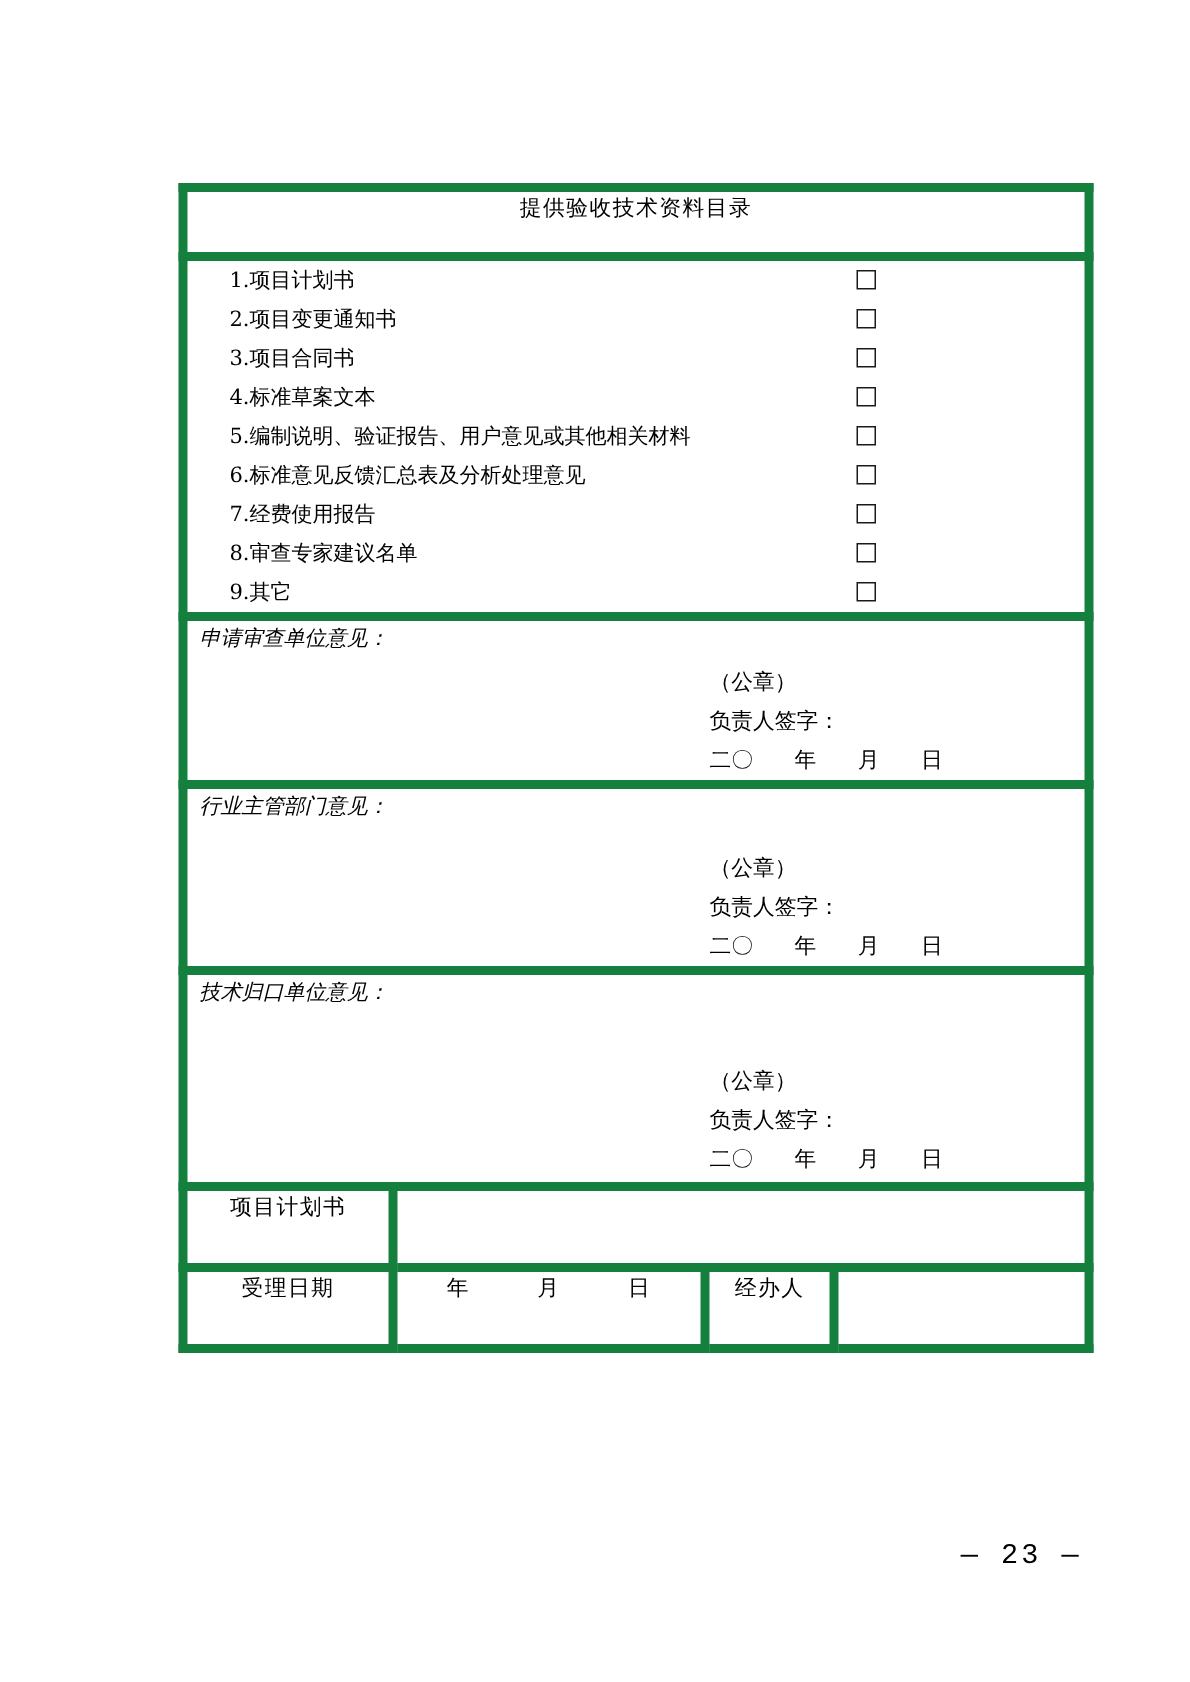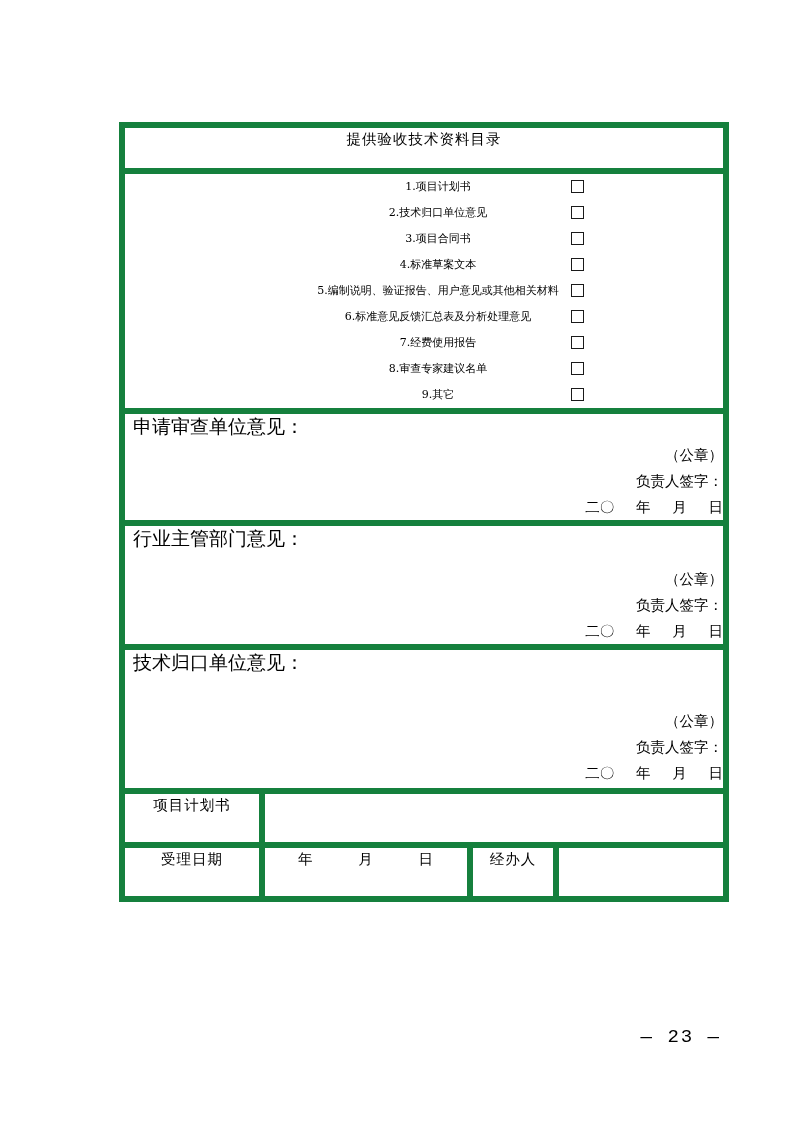--- a/index.html
+++ b/index.html
@@ -56,22 +56,21 @@
     list-style: none;
     margin: 0;
     padding: 0;
   }
   .checklist li {
     display: block;
     position: relative;
     height: 26px;
     line-height: 26px;
     padding-left: 28px;
-    font-size: 11px;
-    text-align: center;
+    font-size: 14px;
   }
   .checklist .label {
     display: inline-block;
   }
   .checklist .box {
     position: absolute;
     left: 446px;
     top: 6px;
     width: 11px;
     height: 11px;
@@ -79,37 +78,36 @@
     background: #fff;
   }
 
   
   .opinion-cell {
     position: relative;
     padding: 8px 0 8px 0;
   }
   .opinion-title {
     padding-left: 8px;
-    font-size: 19px;
+    font-size: 14px;
     line-height: 24px;
+    font-style: italic;
   }
   .sign-block {
     margin-top: 6px;
     padding-left: 348px;
     font-size: 14.5px;
-    text-align: right;
   }
   .sign-line {
     line-height: 26px;
     white-space: pre;
   }
   .date-line {
     line-height: 26px;
     white-space: pre;
-    font-family: Liberation Serif, serif;
   }
 
   .o1 { height: 102px; }
   .o2 { height: 114px; }
   .o3 { height: 138px; }
   .o4 { height: 106px; }
 
   .o1 .sign-block { margin-top: 4px; }
   .o2 .sign-block { margin-top: 16px; }
   .o3 .sign-block { margin-top: 34px; }
@@ -169,21 +167,21 @@
       </tr>
 
       <tr>
         <td class="checklist-cell" colspan="4">
           <ul class="checklist">
             <li>
               <span class="label">1.</span><span class="label">项目计划书</span>
               <span class="box"></span>
             </li>
             <li>
-              <span class="label">2.</span><span class="label">技术归口单位意见</span>
+              <span class="label">2.</span><span class="label">项目变更通知书</span>
               <span class="box"></span>
             </li>
             <li>
               <span class="label">3.</span><span class="label">项目合同书</span>
               <span class="box"></span>
             </li>
             <li>
               <span class="label">4.</span><span class="label">标准草案文本</span>
               <span class="box"></span>
             </li>

